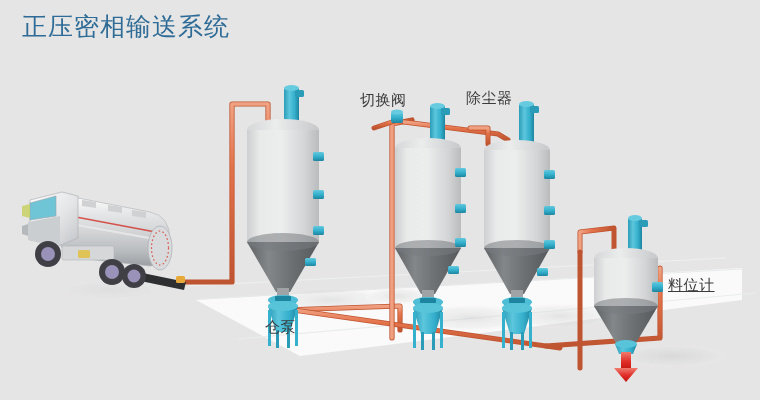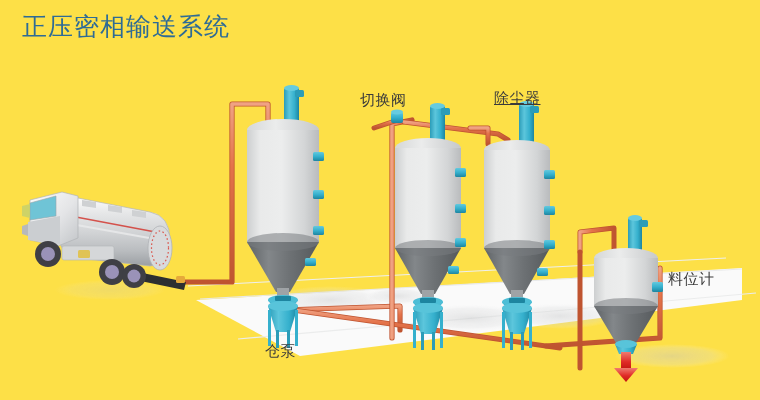--- a/index.html
+++ b/index.html
@@ -4,21 +4,21 @@
 <style>
   html, body {
     margin: 0;
     padding: 0;
     background: #ffffff;
   }
   #stage {
     position: relative;
     width: 760px;
     height: 400px;
-    background: #fde047;
+    background: #e5e5e5;
     overflow: hidden;
     font-family: "Liberation Sans", "DejaVu Sans", sans-serif;
   }
   #title {
     position: absolute;
     left: 22px;
     top: 10px;
     font-family: "Liberation Serif", "DejaVu Serif", serif;
     font-size: 25px;
     letter-spacing: 1px;
@@ -297,17 +297,17 @@
       <ellipse cx="626" cy="344" rx="11" ry="4" fill="#58c4da"></ellipse>
 
       <g>
         <rect x="621" y="352" width="10" height="18" fill="url(#gArrow)"></rect>
         <path d="M 614 368 L 638 368 L 626 382 Z" fill="url(#gArrow)"></path>
       </g>
     </g>
   </svg>
 
   <div class="lbl" style="left:360px; top:91px;">切换阀</div>
-  <div class="lbl" style="left:494px; top:89px;text-decoration:underline;">除尘器</div>
-  <div class="lbl" style="left:265px; top:318px;margin-top:24px;">仓泵</div>
-  <div class="lbl" style="left:668px; top:270px;">料位计</div>
+  <div class="lbl" style="left:466px; top:89px;">除尘器</div>
+  <div class="lbl" style="left:265px; top:318px;">仓泵</div>
+  <div class="lbl" style="left:668px; top:276px;text-decoration:underline;">料位计</div>
 
 </div>
 
 </body></html>

